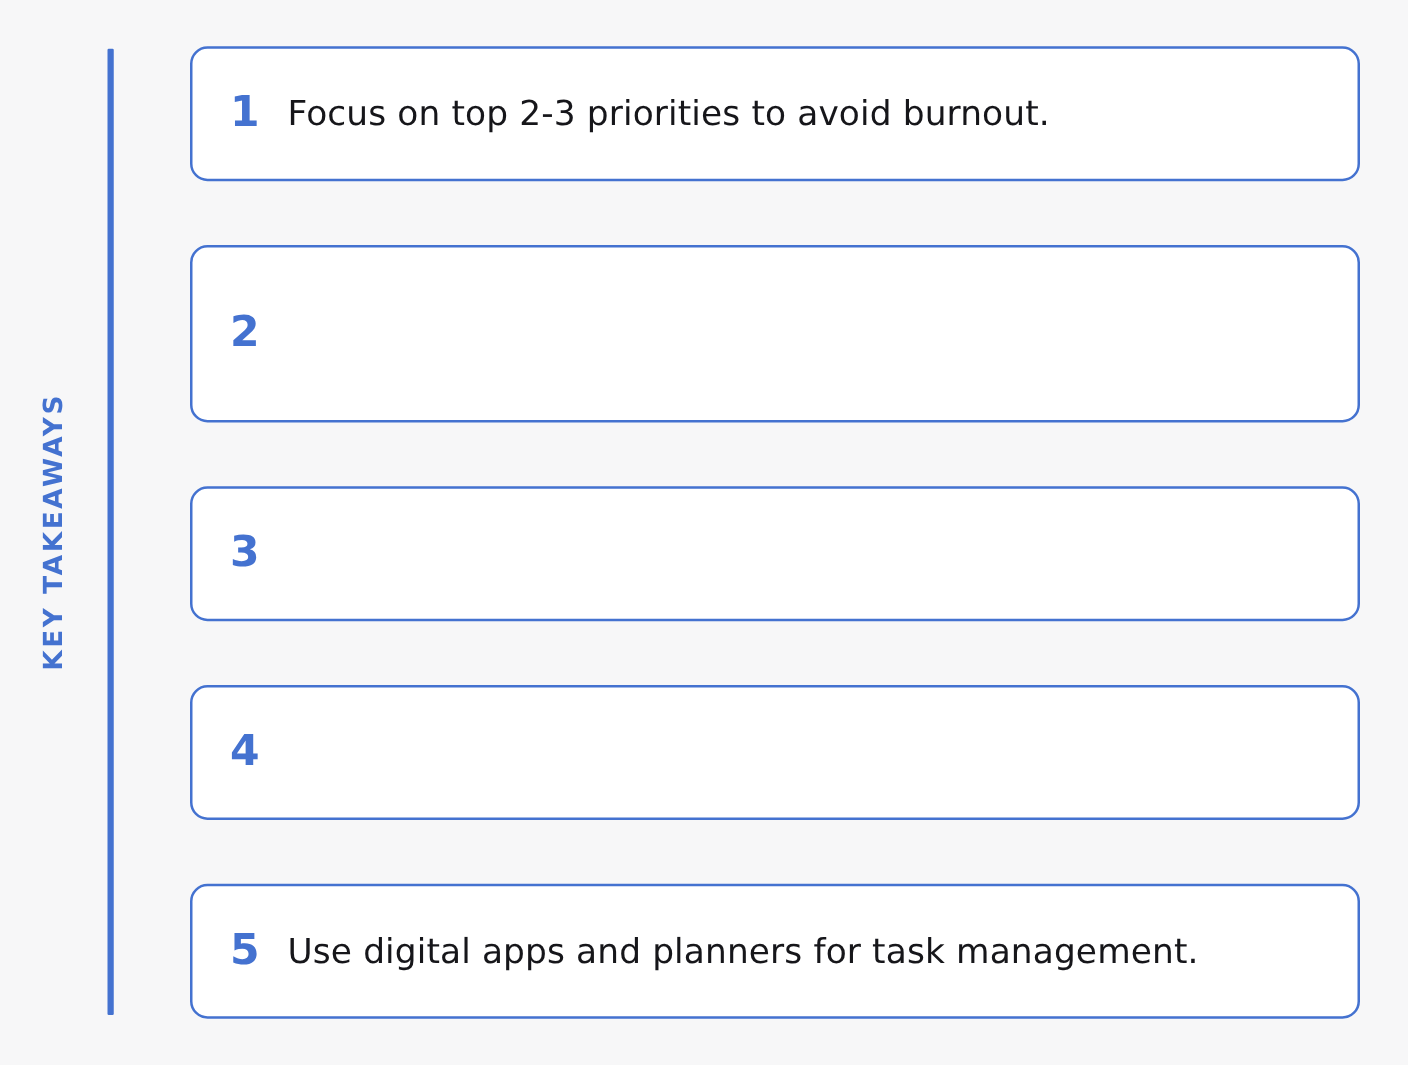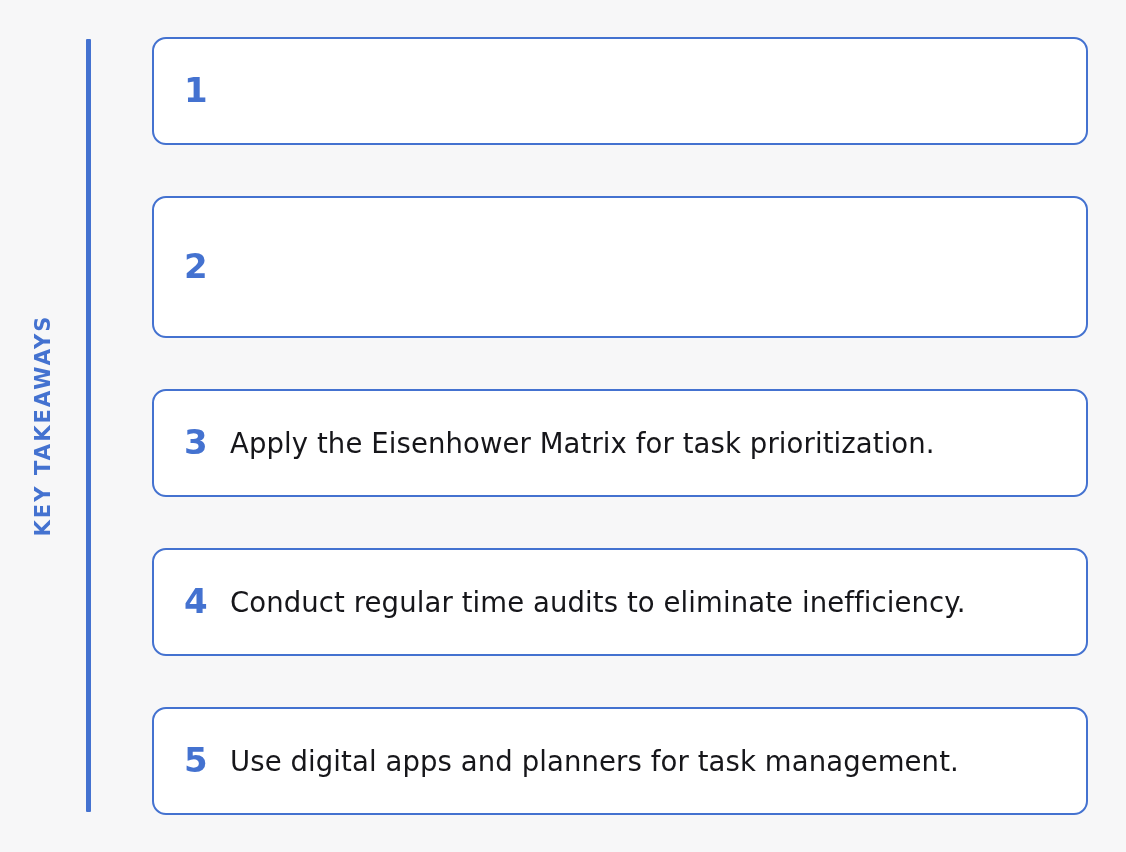--- a/index.html
+++ b/index.html
@@ -107,34 +107,33 @@
   <div class="side-label-wrap">
     <div class="side-label">KEY TAKEAWAYS</div>
   </div>
 
   <div class="accent-bar"></div>
 
   <div class="cards">
 
     <div class="card">
       <div class="card-index">1</div>
+      <div class="card-text">Focus on top 2-3 priorities to avoid burnout.</div>
     </div>
 
     <div class="card two-line">
       <div class="card-index">2</div>
     </div>
 
     <div class="card">
       <div class="card-index">3</div>
-      <div class="card-text">Apply the Eisenhower Matrix for task prioritization.</div>
     </div>
 
     <div class="card">
       <div class="card-index">4</div>
-      <div class="card-text">Conduct regular time audits to eliminate inefficiency.</div>
     </div>
 
     <div class="card">
       <div class="card-index">5</div>
       <div class="card-text">Use digital apps and planners for task management.</div>
     </div>
 
   </div>
 </div>
 

